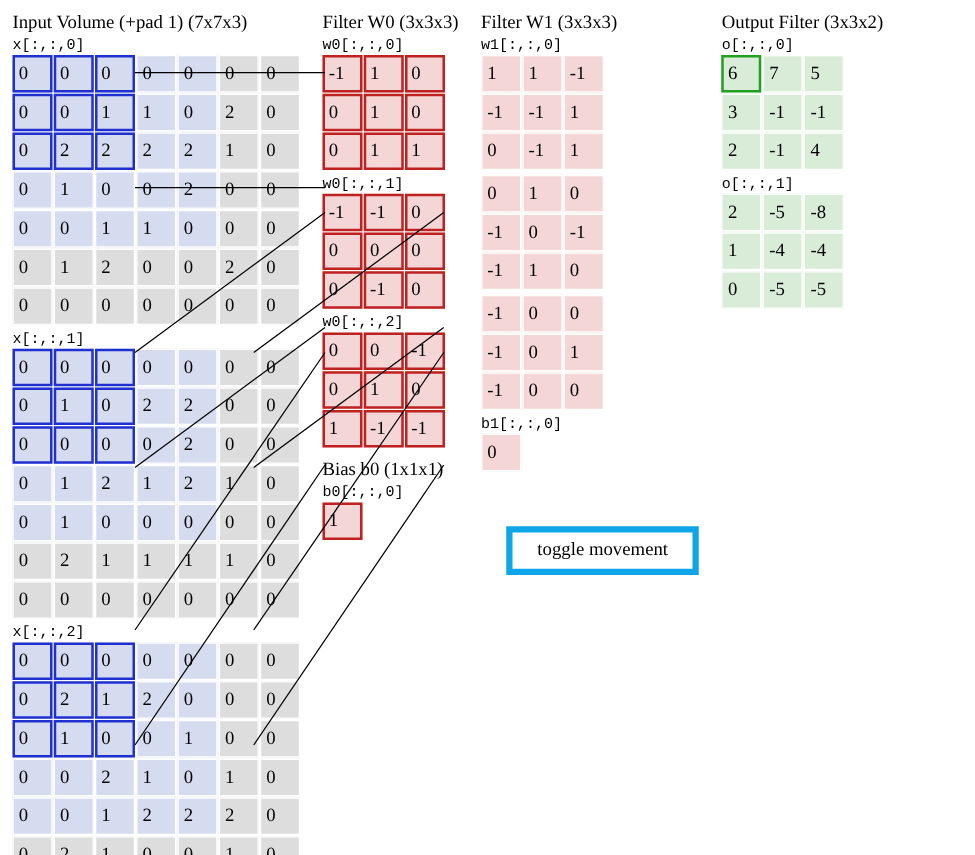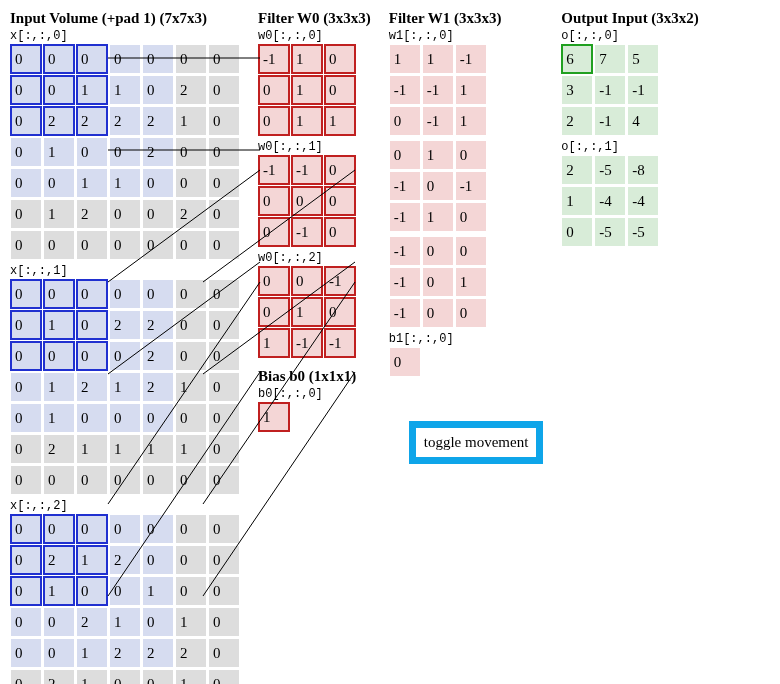--- a/index.html
+++ b/index.html
@@ -1,34 +1,34 @@
 <!DOCTYPE html>
 <html><head>
 <meta charset="utf-8">
 <style>
 * { box-sizing: border-box; }
 body { font-family: Georgia, 'Times New Roman', serif; font-size: 15px; margin: 0; padding: 10px; }
 .row { display: flex; align-items: flex-start; }
 .col { margin-right: 18px; position: relative; }
-.title { font-size: 15px; margin-bottom: 2px; white-space: nowrap; font-weight: bold; }
+.title { font-size: 15px; margin-bottom: 2px; white-space: nowrap; }
 .slice-label { font-family: 'Courier New', monospace; font-size: 12px; margin-top: 2px; margin-bottom: 1px; }
 .grid { display: grid; gap: 1px; margin-bottom: 4px; }
 .g7 { grid-template-columns: repeat(7, 32px); grid-auto-rows: 30px; }
 .g3 { grid-template-columns: repeat(3, 32px); grid-auto-rows: 30px; }
 .g1 { grid-template-columns: repeat(1, 32px); grid-auto-rows: 30px; }
 .cell { display: flex; align-items: center; justify-content: flex-start; padding-left:4px; font-size: 15px; font-family: Georgia, serif; border: 1px solid #fff; }
 .input-cell { background: #dddddd; }
 .hi { background: #d6dcf0; border: 2px solid #2030d0; padding-left:3px;}
 .ov { background: #d6dcf0; }
 .filter0-cell { background: #f4d6d6; border: 2px solid #c02020; padding-left:3px;}
 .filter1-cell { background: #f4d6d6; }
 .out-cell { background: #d8ecd8; }
 .out-hi { background: #d8ecd8; border: 2px solid #20a020; padding-left:3px;}
 .bias-label { font-size:15px; margin-top:10px;}
-.toggle { border: 7px solid #0ea5e9; padding: 6px 8px; font-family: Georgia, serif; font-size:15px; background:#fff; margin-top:40px; margin-left:20px;}
+.toggle { border: 5px solid #0ea5e9; padding: 6px 20px; font-family: Georgia, serif; font-size:15px; background:#fff; margin-top:40px; margin-left:20px;}
 svg.lines { position:absolute; top:0; left:0; pointer-events:none; overflow:visible; }
 svg.lines line { stroke:#000; stroke-width:1; }
 </style>
 </head>
 <body>
 
 <div class="row" id="root">
     <div class="col">
       <div class="title">Input Volume (+pad 1) (7x7x3)</div>
       <div class="slice-label">x[:,:,0]</div>
@@ -264,21 +264,21 @@
         <div class="cell filter1-cell">-1</div>
         <div class="cell filter1-cell">0</div>
         <div class="cell filter1-cell">1</div>
         <div class="cell filter1-cell">-1</div>
         <div class="cell filter1-cell">0</div>
         <div class="cell filter1-cell">0</div>
       </div><div class="slice-label">b1[:,:,0]</div><div class="grid g1">
         <div class="cell filter1-cell">0</div>
       </div><button class="toggle">toggle movement</button></div>
     <div class="col">
-      <div class="title">Output Input (3x3x2)</div>
+      <div class="title">Output Filter (3x3x2)</div>
       <div class="slice-label">o[:,:,0]</div>
       <div class="grid g3">
         <div class="cell out-cell out-hi">6</div>
         <div class="cell out-cell">7</div>
         <div class="cell out-cell">5</div>
         <div class="cell out-cell">3</div>
         <div class="cell out-cell">-1</div>
         <div class="cell out-cell">-1</div>
         <div class="cell out-cell">2</div>
         <div class="cell out-cell">-1</div>

